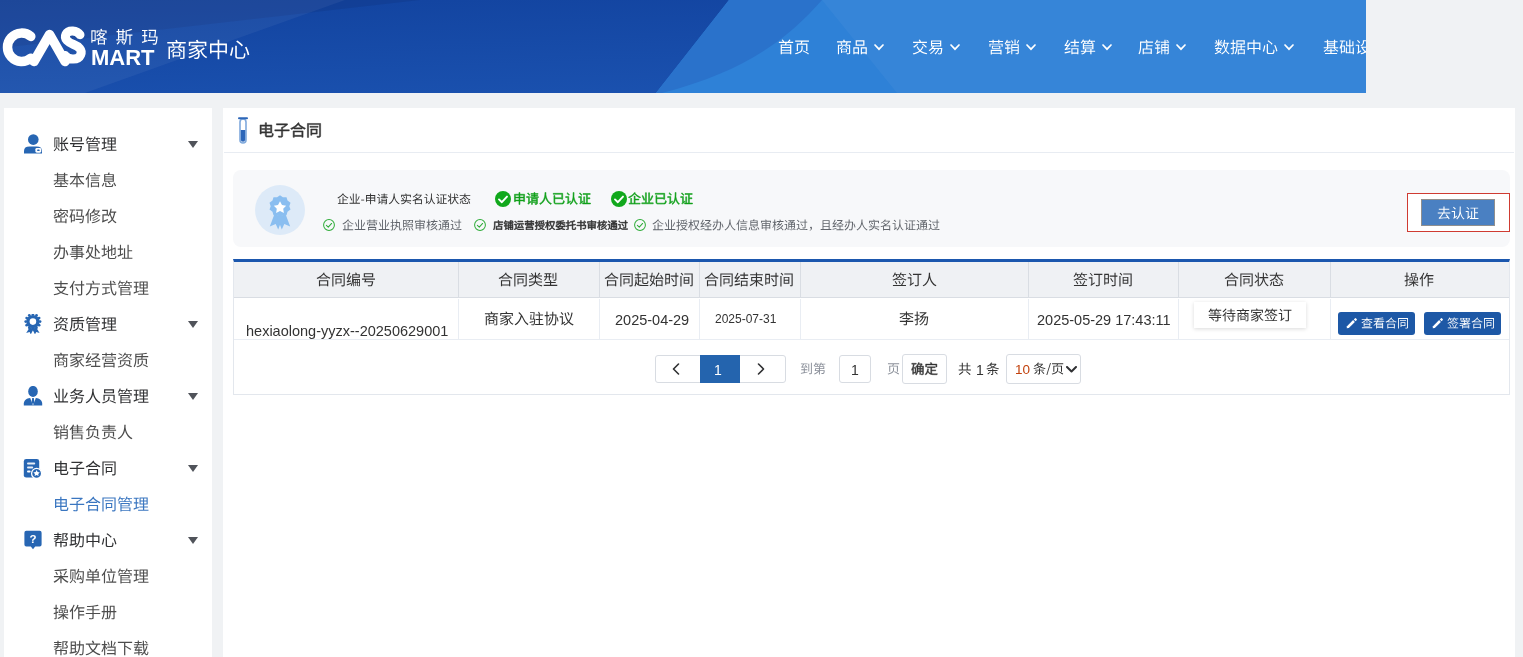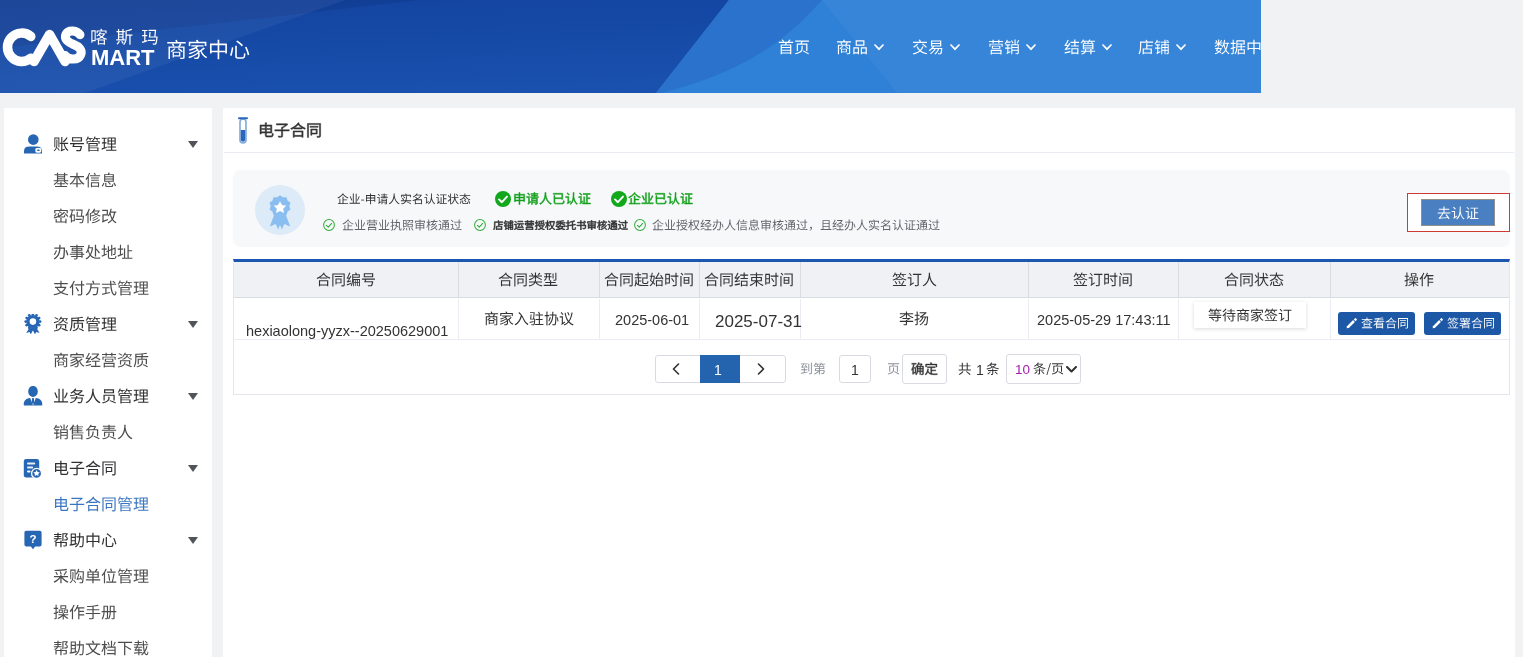--- a/index.html
+++ b/index.html
@@ -131,21 +131,21 @@
       <path id="u91C7" d="M801 189C766 266 703 372 654 438L715 466C766 403 828 304 876 220ZM143 258C185 315 226 392 239 444L307 415C293 363 251 288 207 231ZM412 219C443 278 468 356 475 405L548 381C541 332 512 256 482 198ZM828 51C655 85 349 109 91 119C98 137 108 168 110 188C371 180 682 156 888 119ZM60 506V580H402C310 694 166 802 34 856C53 873 77 902 90 922C220 859 361 747 458 622V958H537V618C636 743 779 859 910 920C924 900 948 870 966 854C834 800 688 693 594 580H941V506H537V415H458V506Z"></path>
       <path id="u94FA" d="M760 79C800 108 851 148 878 173L923 131C896 107 842 69 803 43ZM179 43C148 136 95 226 35 285C47 300 66 336 72 351C107 315 140 270 169 221H387V153H205C219 123 232 92 243 61ZM59 536V605H201V804C201 847 168 877 150 889C163 905 181 935 187 954C202 936 228 918 404 810C400 796 393 769 389 751L269 817V605H400V536H269V401H371V333H110V401H201V536ZM653 40V177H424V241H653V330H452V960H517V739H655V953H719V739H853V877C853 887 850 890 841 891C831 891 803 891 769 890C779 909 788 938 791 956C838 956 871 955 893 944C916 932 921 911 921 877V330H722V241H947V177H722V40ZM517 564H655V675H517ZM517 500V395H655V500ZM853 564V675H719V564ZM853 500H719V395H853Z"></path>
       <path id="u9500" d="M438 103C477 161 518 239 533 288L596 256C579 206 537 131 497 75ZM887 68C862 127 817 209 783 258L840 285C875 237 919 163 953 97ZM178 43C148 135 97 223 37 283C50 298 69 335 75 350C107 317 137 276 164 231H410V160H203C218 128 232 95 243 62ZM62 536V605H206V803C206 846 175 874 158 884C170 899 188 930 194 947C209 931 236 914 404 820C399 805 392 776 390 756L275 816V605H415V536H275V401H393V333H106V401H206V536ZM520 568H855V677H520ZM520 503V396H855V503ZM656 39V326H452V960H520V741H855V865C855 879 850 883 836 883C821 884 770 884 714 883C725 901 734 932 737 951C813 951 860 951 887 938C915 927 924 905 924 866V325L855 326H726V39Z"></path>
       <path id="u95F4" d="M91 265V960H168V265ZM106 89C152 133 204 196 227 236L289 196C265 154 211 95 164 53ZM379 585H619V720H379ZM379 389H619V522H379ZM311 326V782H690V326ZM352 96V167H836V869C836 882 832 886 819 887C806 887 765 888 723 886C733 905 743 937 747 955C808 955 851 955 878 943C904 930 913 911 913 869V96Z"></path>
       <path id="u9875" d="M464 418V599C464 706 421 825 50 899C66 915 87 944 96 960C485 876 541 737 541 600V418ZM545 770C661 824 812 907 885 963L932 903C854 848 703 769 589 719ZM171 285V752H248V355H760V750H839V285H478C497 250 517 207 535 165H935V95H74V165H449C437 204 419 249 403 285Z"></path>
       <path id="u9996" d="M243 568H755V670H243ZM243 507V408H755V507ZM243 730H755V836H243ZM228 65C259 98 294 144 313 178H54V248H456C450 278 442 312 433 341H168V960H243V903H755V960H833V341H512L546 248H949V178H696C725 143 757 101 785 60L702 38C681 80 643 138 611 178H345L389 155C370 122 331 72 294 36Z"></path>
       <path id="u9A7B" d="M34 734 50 800C125 780 216 754 306 730L299 669C201 694 103 720 34 734ZM599 64C629 115 659 183 671 225L742 198C730 156 698 91 667 42ZM107 227C100 335 88 484 75 572H346C334 780 318 862 297 884C288 894 278 896 261 896C243 896 196 895 147 890C158 908 166 935 167 954C216 957 263 957 288 956C318 953 336 947 354 926C385 894 400 798 416 542C417 532 417 511 417 511H340C354 399 368 214 377 76H68V141H307C300 265 287 411 274 511H148C157 427 166 318 172 231ZM452 529V595H652V860H407V927H962V860H727V595H910V529H727V298H942V230H432V298H652V529Z"></path>
       <path id="uFF0C" d="M157 987C262 950 330 868 330 760C330 690 300 645 245 645C204 645 169 670 169 717C169 764 203 788 244 788L261 786C256 855 212 902 135 934Z"></path>
     </defs>
   </svg>
-<div class="abs" style="left:0;top:0;width:1261px;height:93px;background:linear-gradient(178deg,#12439f,#1c54b2);overflow:hidden">
+<div class="abs" style="left:0;top:0;width:1366px;height:93px;background:linear-gradient(178deg,#12439f,#1c54b2);overflow:hidden">
 <div class="abs" style="left:0;top:0;width:1523px;height:93px;background:rgba(5,15,60,0.10);clip-path:polygon(0 0,420px 0,0 48px)"></div>
 <div class="abs" style="left:0;top:0;width:1523px;height:93px;background:rgba(255,255,255,0.05);clip-path:polygon(0 0,345px 0,85px 93px,0 93px)"></div>
 <div class="abs" style="left:0;top:0;width:1523px;height:93px;background:#2e81d7;clip-path:polygon(729px 0,1523px 0,1523px 93px,656px 93px)"></div>
 <div class="abs" style="left:0;top:0;width:1523px;height:93px;background:#2a72cb;clip-path:path(&quot;M729 0 L822 0 C785 42 742 72 662 93 L656 93 Z&quot;)"></div>
 <div class="abs" style="left:0;top:0;width:1523px;height:93px;background:rgba(255,255,255,0.04);clip-path:polygon(822px 0,1523px 0,1523px 93px,897px 93px)"></div>
 <svg class="abs" style="left:0;top:0" width="95" height="75" viewBox="0 0 95 75" fill="none" stroke="#fff" stroke-linecap="round" stroke-linejoin="round">
       <g transform="translate(1.2,0.9)">
 <path d="M29.6 35.5 A14.2 14.2 0 1 0 29.6 57.3" stroke-width="9.5"></path>
 <path d="M32.8 60.6 L48.4 33.6 L63.8 60.6" stroke-width="9.5"></path>
 <path d="M78.8 33.8 C75.8 29.2 67.2 28.4 64.8 33.4 C62.4 38.4 67.4 41.6 72.4 43.6 C77.4 45.6 81.6 48.8 79.4 54 C77 59.4 67.4 59.6 63.8 54.6" stroke-width="9"></path>
@@ -584,22 +584,22 @@
 <div class="abs" style="left:234px;top:339px;width:1275px;height:1px;background:#e9edf3"></div>
 <div class="lat" style="left:246px;top:323px;font-size:14.5px;color:#333">hexiaolong-yyzx--20250629001</div>
 <svg class="t " style="left:484px;top:311.2px;width:90.0px;height:15px" viewBox="0 0 6000 1000" fill="#333">
     <use href="#u5546" x="0"></use>
     <use href="#u5BB6" x="1000"></use>
     <use href="#u5165" x="2000"></use>
     <use href="#u9A7B" x="3000"></use>
     <use href="#u534F" x="4000"></use>
     <use href="#u8BAE" x="5000"></use>
   </svg>
-<div class="lat" style="left:615px;top:312px;font-size:14.5px;color:#333">2025-06-01</div>
-<div class="lat" style="left:715px;top:312px;font-size:17px;color:#333">2025-07-31</div>
+<div class="lat" style="left:615px;top:312px;font-size:14.5px;color:#333">2025-04-29</div>
+<div class="lat" style="left:715px;top:312px;font-size:12px;color:#333">2025-07-31</div>
 <svg class="t " style="left:899px;top:311.2px;width:30.0px;height:15px" viewBox="0 0 2000 1000" fill="#333">
     <use href="#u674E" x="0"></use>
     <use href="#u626C" x="1000"></use>
   </svg>
 <div class="lat" style="left:1037px;top:312px;font-size:14.5px;color:#333">2025-05-29 17:43:11</div>
 <div class="abs" style="left:1194px;top:302px;width:112px;height:26px;background:#fff;box-shadow:0 1px 4px rgba(0,0,0,0.15)"></div>
 <svg class="t " style="left:1208px;top:307.7px;width:84.0px;height:14px" viewBox="0 0 6000 1000" fill="#333">
     <use href="#u7B49" x="0"></use>
     <use href="#u5F85" x="1000"></use>
     <use href="#u5546" x="2000"></use>
@@ -653,20 +653,20 @@
     <use href="#u5B9A" x="1000"></use>
   </svg>
 <svg class="t " style="left:958px;top:362.0px;width:13.5px;height:13.5px" viewBox="0 0 1000 1000" fill="#333">
     <use href="#u5171" x="0"></use>
   </svg>
 <div class="lat" style="left:976px;top:362px;font-size:14px;color:#333">1</div>
 <svg class="t " style="left:986px;top:362.0px;width:13.5px;height:13.5px" viewBox="0 0 1000 1000" fill="#333">
     <use href="#u6761" x="0"></use>
   </svg>
 <div class="abs" style="left:1006px;top:354px;width:75px;height:30px;border:1px solid #d8dce2;border-radius:3px;background:#fff"></div>
-<div class="lat" style="left:1015px;top:362px;font-size:13.5px;color:#a21caf">10</div>
+<div class="lat" style="left:1015px;top:362px;font-size:13.5px;color:#c2410c">10</div>
 <svg class="t " style="left:1033px;top:362.2px;width:31.1px;height:13px" viewBox="0 0 2392 1000" fill="#333">
     <use href="#u6761" x="0"></use>
     <use href="#u2F" x="1000"></use>
     <use href="#u9875" x="1392"></use>
   </svg>
 <svg class="abs" style="left:1066px;top:366px" width="11" height="7" viewBox="0 0 11 7" fill="none" stroke="#303133" stroke-width="2" stroke-linecap="round" stroke-linejoin="round">
     <path d="M1 1 L5.5 5.5 L10 1"></path>
   </svg>
 </body></html>

